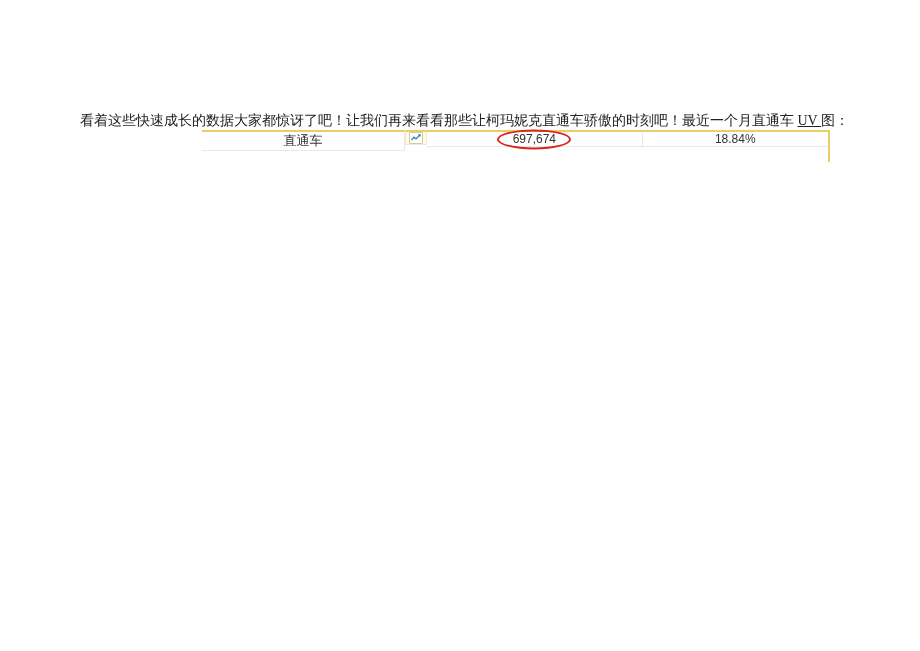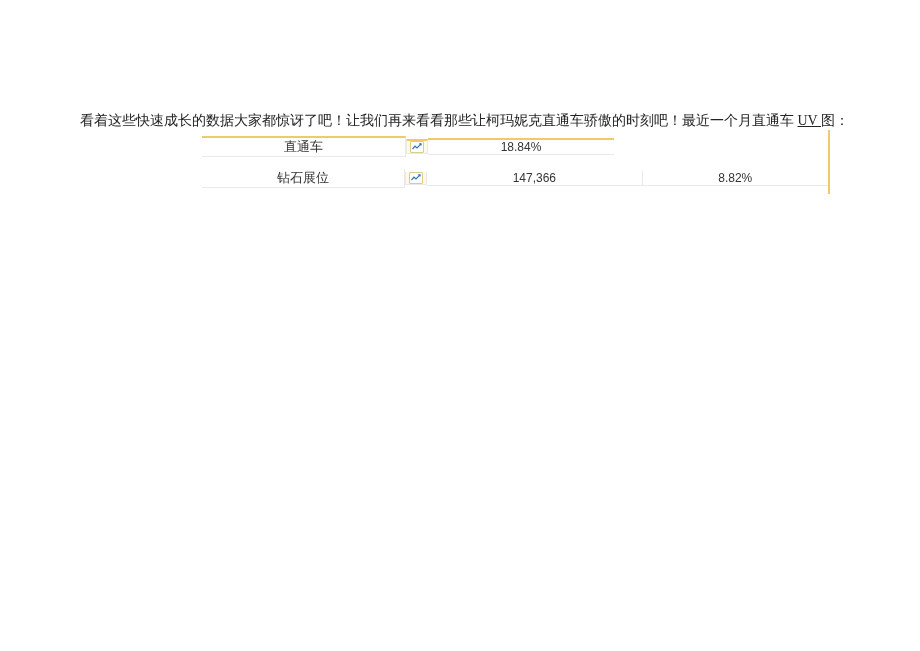--- a/index.html
+++ b/index.html
@@ -25,21 +25,21 @@
     }
     .table-wrap {
       position: absolute;
       left: 126px;
       top: 130px;
       width: 704px;
       border-right: 2px solid #f0c96a;
     }
     .row {
       display: flex;
-      align-items: center;
+      align-items: flex-start;
       height: 32px;
     }
     .row + .row { }
     .cell {
       border-top: 1px solid #e9e9e9;
       border-bottom: 1px solid #e9e9e9;
       display: flex;
       align-items: center;
       justify-content: center;
       font-family: Arial, "Microsoft YaHei", sans-serif;
@@ -89,32 +89,22 @@
     <div class="cell cell-label"></div>
     <div class="cell cell-name">直通车</div>
     <div class="cell cell-icon">
       <span class="trend-icon">
         <svg viewBox="0 0 10 8">
             <polyline points="0.5,6 3,3.2 5,5 9,0.8" fill="none" stroke="#2a7bbf" stroke-width="1.2"></polyline>
             <polyline points="7.2,0.8 9,0.8 9,2.6" fill="none" stroke="#2a7bbf" stroke-width="1.2"></polyline>
           </svg>
       </span>
     </div>
+    <div class="cell cell-num">
+      <span>697,674</span>
+      <span class="circle-mark"></span>
+    </div>
     <div class="cell cell-pct">18.84%</div>
   </div>
 
-  <div class="row">
-    <div class="cell cell-label"></div>
-    <div class="cell cell-name">钻石展位</div>
-    <div class="cell cell-icon">
-      <span class="trend-icon">
-        <svg viewBox="0 0 10 8">
-            <polyline points="0.5,6 3,3.2 5,5 9,0.8" fill="none" stroke="#2a7bbf" stroke-width="1.2"></polyline>
-            <polyline points="7.2,0.8 9,0.8 9,2.6" fill="none" stroke="#2a7bbf" stroke-width="1.2"></polyline>
-          </svg>
-      </span>
-    </div>
-    <div class="cell cell-num">147,366</div>
-    <div class="cell cell-pct">8.82%</div>
-  </div>
 
 
 </div>
 
 </body></html>

